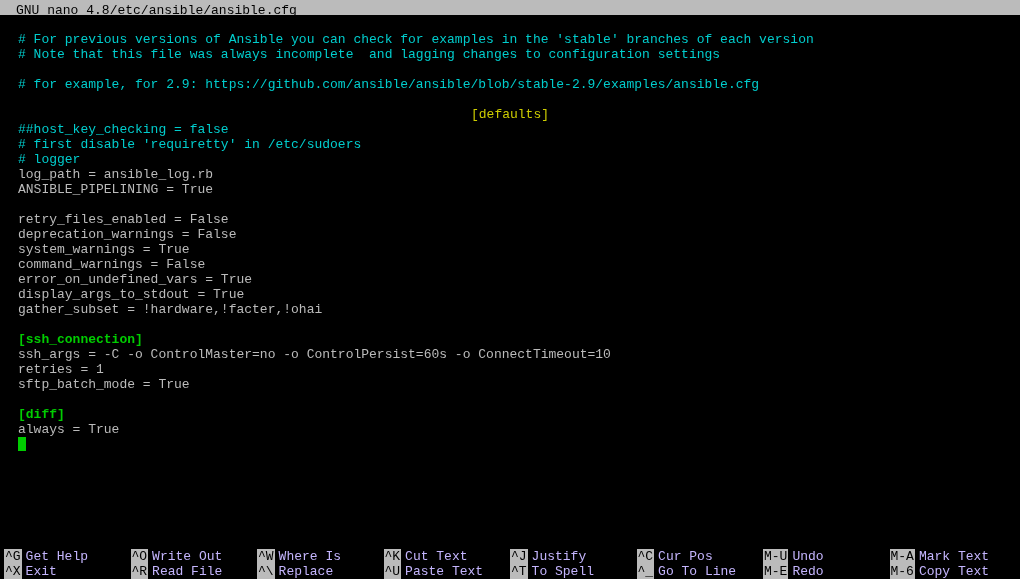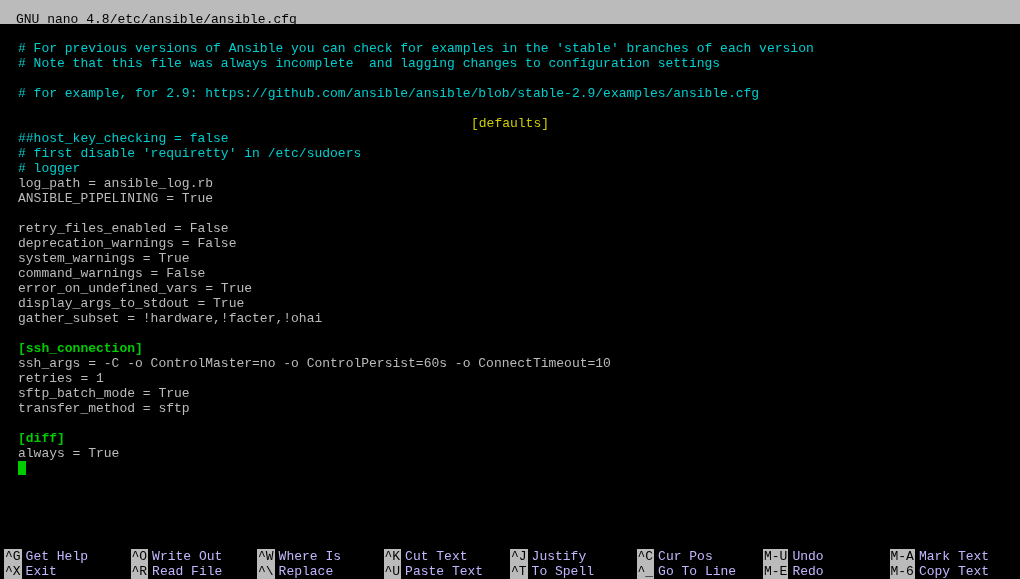--- a/index.html
+++ b/index.html
@@ -11,21 +11,21 @@
       width: 1020px;
       height: 579px;
       overflow: hidden;
       position: relative;
     }
     .titlebar {
       background: #bbbbbb;
       color: #000;
       height: 15px;
       display: flex;
-      padding: 12px 4px;
+      padding: 3px 4px;
     }
     .titlebar .left { flex: 0 0 auto; padding-left: 12px; }
     .titlebar .center { flex: 1; }
     .titlebar .right { flex: 0 0 auto; margin-top: 12px; }
     .editor {
       padding: 2px 18px;
       color: #bbbbbb;
     }
     .line { white-space: pre; min-height: 15px; }
     .c-cyan { color: #00cdcd; }
@@ -91,21 +91,20 @@
     <div class="line c-white">system_warnings = True</div>
     <div class="line c-white">command_warnings = False</div>
     <div class="line c-white">error_on_undefined_vars = True</div>
     <div class="line c-white">display_args_to_stdout = True</div>
     <div class="line c-white">gather_subset = !hardware,!facter,!ohai</div>
     <div class="line "></div>
     <div class="line c-green">[ssh_connection]</div>
     <div class="line c-white">ssh_args = -C -o ControlMaster=no -o ControlPersist=60s -o ConnectTimeout=10</div>
     <div class="line c-white">retries = 1</div>
     <div class="line c-white">sftp_batch_mode = True</div>
-    <div class="line c-white">transfer_method = sftp</div>
     <div class="line "></div>
     <div class="line c-green">[diff]</div>
     <div class="line c-white">always = True</div>
     <div class="line"><span class="cursor"></span></div>
   </div>
 
 <div class="shortcuts">
   <div class="shortcut-row" id="row1">
       <div class="shortcut">
         <span class="key">^G</span>

